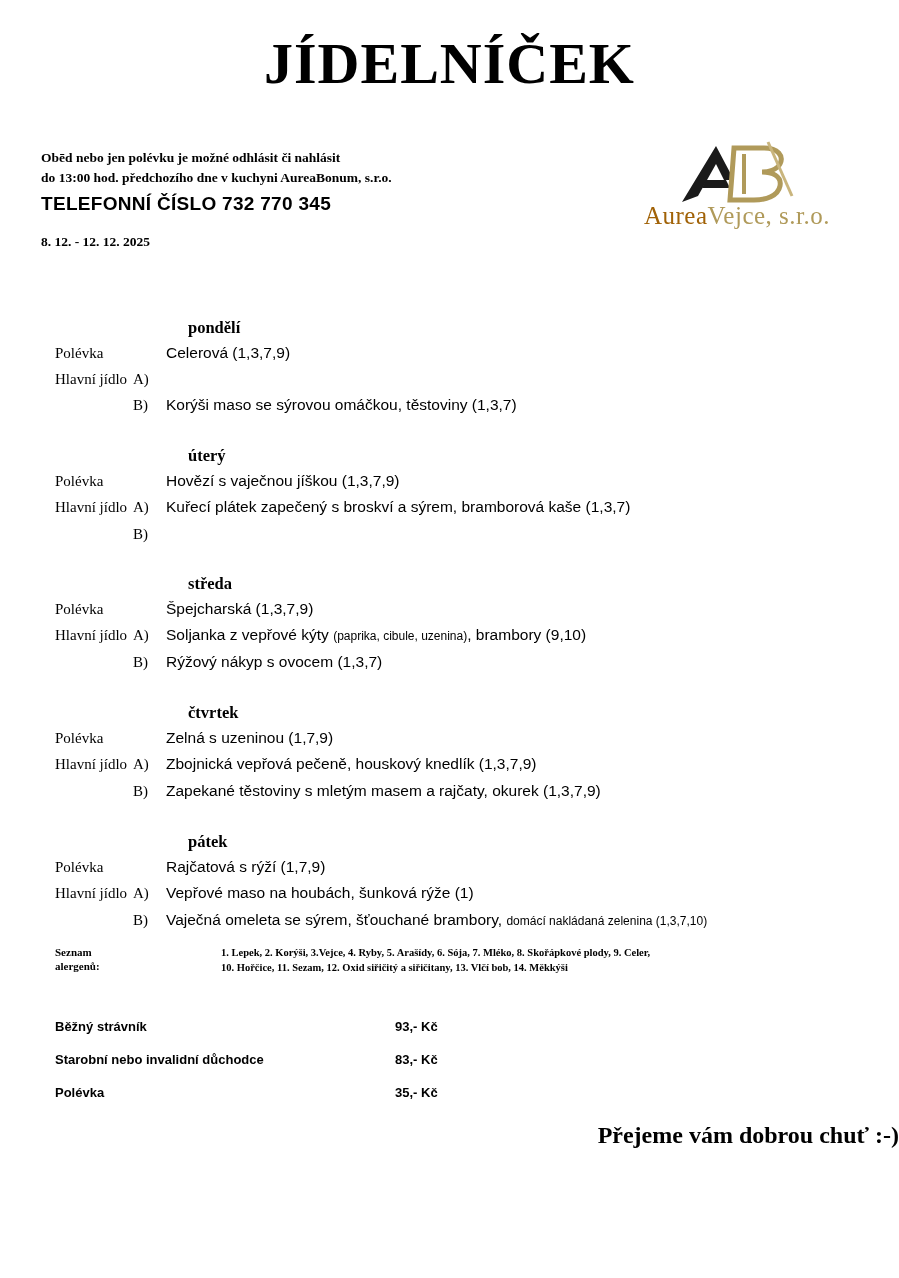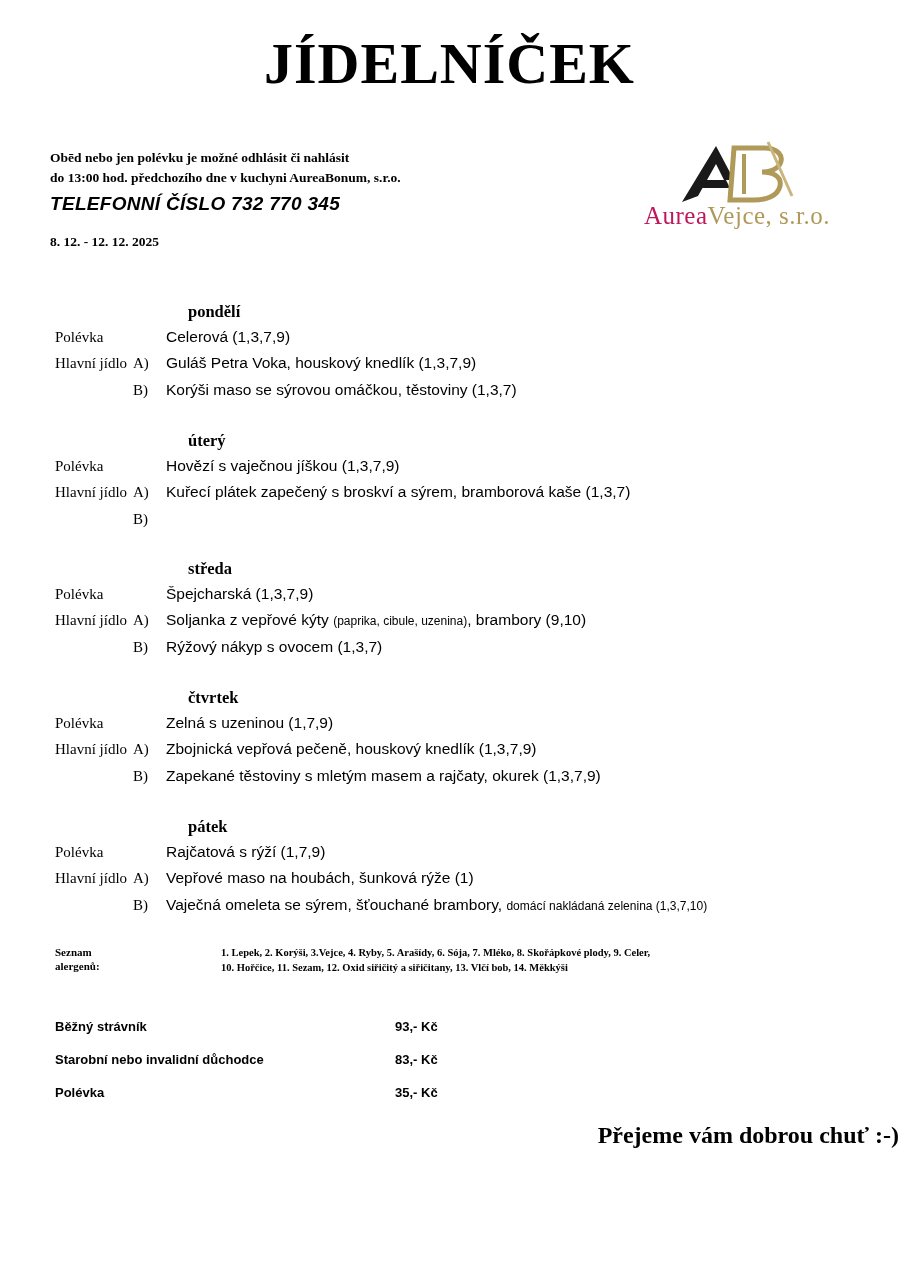--- a/index.html
+++ b/index.html
@@ -26,38 +26,37 @@
     text-align: center;
     font-family: "Liberation Serif", serif;
     font-weight: bold;
     font-size: 58px;
     letter-spacing: 1px;
   }
 
   
   .header-block {
     position: absolute;
-    left: 50px;
+    left: 41px;
     top: 148px;
     width: 580px;
   }
   .header-line {
     font-family: "Liberation Serif", serif;
     font-weight: bold;
     font-size: 13.5px;
     line-height: 20px;
   }
   .phone-line {
     font-family: "Liberation Sans", sans-serif;
     font-weight: bold;
     font-size: 19px;
     line-height: 28px;
     margin-top: 2px;
     letter-spacing: 0.3px;
-    font-style: italic;
   }
   .date-line {
     font-family: "Liberation Serif", serif;
     font-weight: bold;
     font-size: 13.5px;
     margin-top: 16px;
   }
 
   
   .logo {
@@ -78,27 +77,27 @@
     position: absolute;
     left: 0;
     top: 62px;
     width: 240px;
     text-align: center;
     font-family: "Liberation Serif", serif;
     font-size: 25px;
     color: #b09a5a;
     letter-spacing: 0.5px;
   }
-  .logo-word .dark { color: #be185d; }
+  .logo-word .dark { color: #a16207; }
 
   
   .menu {
     position: absolute;
     left: 0;
-    top: 300px;
+    top: 316px;
     width: 899px;
   }
   .day-group { margin-bottom: 25px; }
   .day-name {
     font-family: "Liberation Serif", serif;
     font-weight: bold;
     font-size: 16.5px;
     padding-left: 188px;
     line-height: 24px;
   }
@@ -220,21 +219,20 @@
     <div class="day-group">
       <div class="day-name">pondělí</div>
       <div class="row">
         <div class="col-label">Polévka</div>
         <div class="col-variant"></div>
         <div class="col-text">Celerová (1,3,7,9)</div>
       </div>
       <div class="row">
         <div class="col-label">Hlavní jídlo</div>
         <div class="col-variant">A)</div>
-        <div class="col-text"><span>Guláš Petra Voka, houskový knedlík (1,3,7,9)</span><span class="small-note"></span><span></span></div>
       </div>
       <div class="row">
         <div class="col-label"></div>
         <div class="col-variant">B)</div>
         <div class="col-text"><span>Korýši maso se sýrovou omáčkou, těstoviny (1,3,7)</span><span class="small-note"></span><span></span></div>
       </div>
     </div>
 
     <div class="day-group">
       <div class="day-name">úterý</div>

